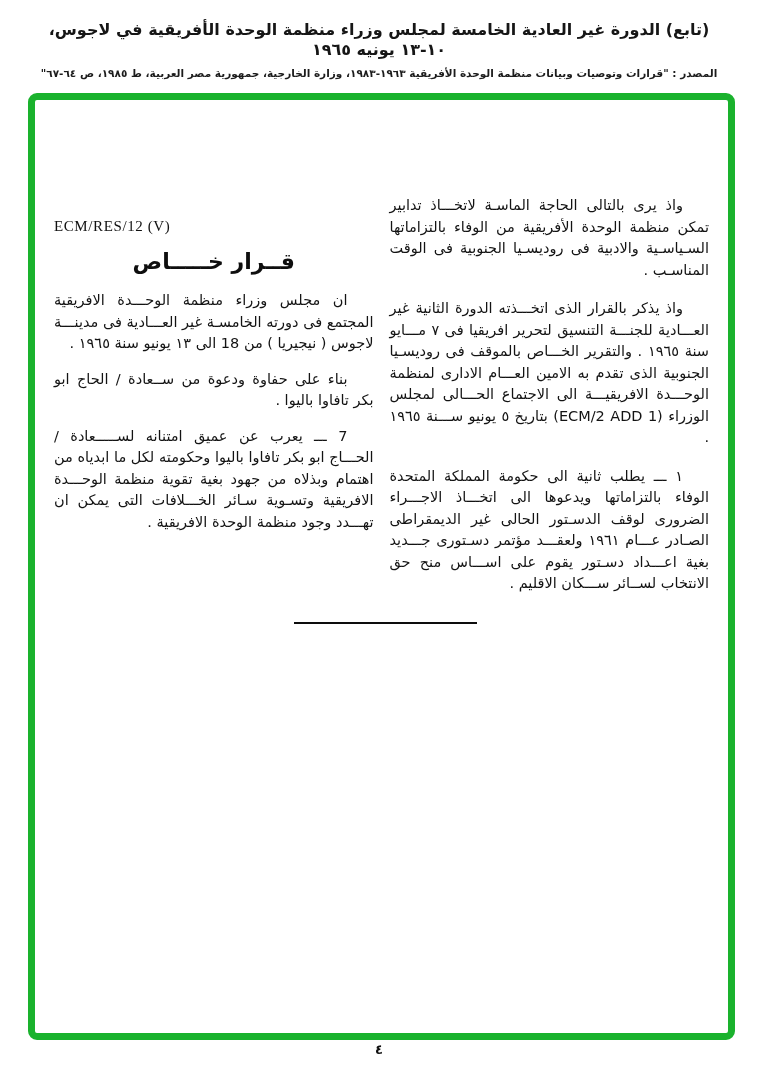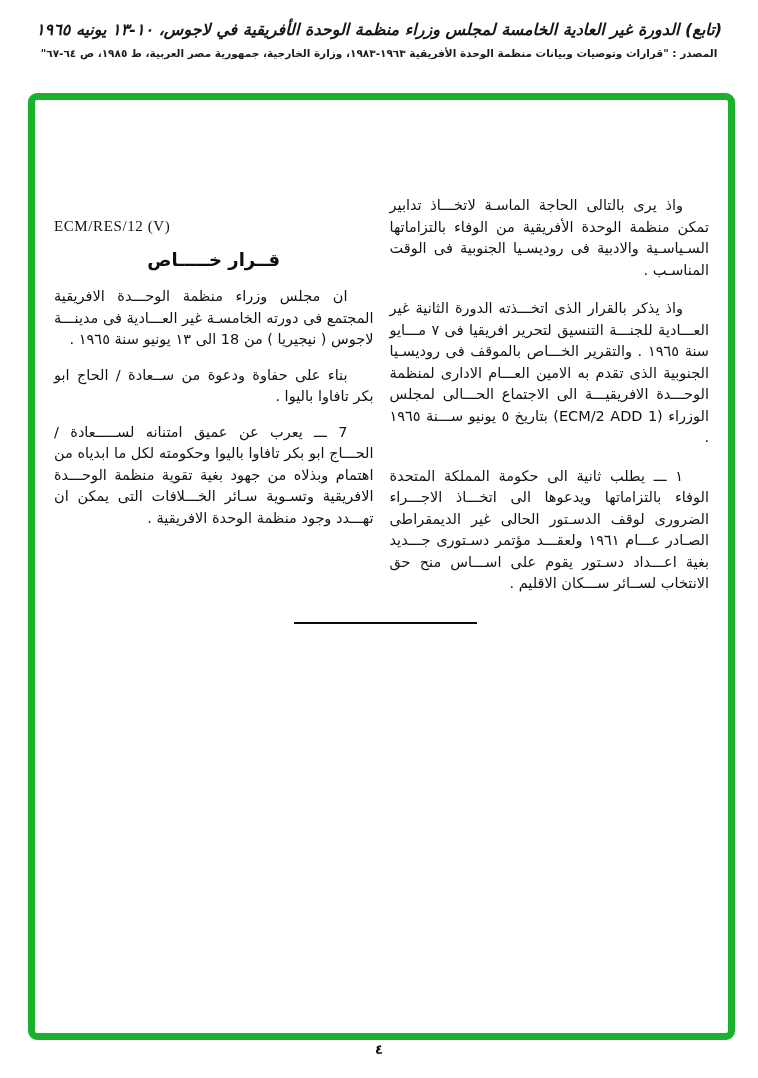--- a/index.html
+++ b/index.html
@@ -13,21 +13,20 @@
   }
   .page { position: relative; width: 758px; height: 1078px; background: #fff; }
 
   
   .header { direction: rtl; text-align: center; padding: 20px 26px 0 26px; }
   .header-title {
     font-weight: bold;
     font-size: 16px;
     line-height: 20px;
     letter-spacing: 0.2px;
-    font-style: italic;
   }
   .header-source {
     font-weight: bold;
     font-size: 10.5px;
     margin-top: 7px;
     color: #1c1c1c;
   }
 
   
   .frame {
@@ -53,21 +52,21 @@
     font-family: "Liberation Serif", "DejaVu Serif", serif;
     font-size: 15px;
     letter-spacing: 0.6px;
     font-weight: 500;
     margin: 23px 0 14px 0;
     color: #111;
   }
   .res-title {
     direction: rtl;
     text-align: center;
-    font-size: 18px;
+    font-size: 22px;
     font-weight: bold;
     margin: 0 0 16px 0;
     color: #0e0e0e;
   }
   .body-par {
     direction: rtl;
     text-align: justify;
     text-indent: 26px;
     font-size: 14.5px;
     line-height: 21.5px;

